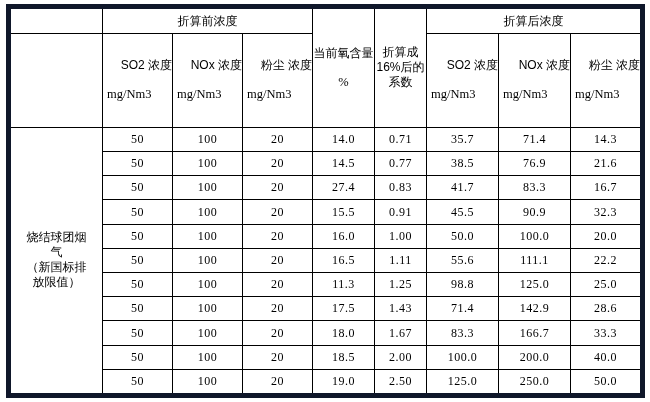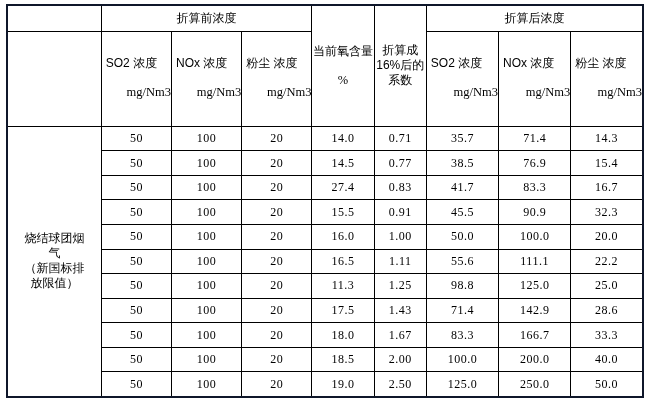--- a/index.html
+++ b/index.html
@@ -19,21 +19,21 @@
     height: 402px;
     position: relative;
     box-sizing: border-box;
     padding: 4px 6px 4px 6px;
   }
   table.conv {
     border-collapse: collapse;
     width: 638px;
     height: 394px;
     table-layout: fixed;
-    border: 2px solid #0f172a;
+    border: 5px solid #0f172a;
   }
   table.conv td, table.conv th {
     border: 1px solid #000;
     text-align: center;
     vertical-align: middle;
     font-weight: normal;
     padding: 0;
     font-size: 12px;
     line-height: 1.25;
   }
@@ -44,26 +44,26 @@
     height: 24px;
   }
   .subhead {
     font-size: 12.5px;
     font-family: "Liberation Sans", sans-serif;
     height: 92px;
     padding: 2px 3px;
   }
   .subhead .l {
     display: block;
-    text-align: left;
+    text-align: right;
     padding-left: 4px;
   }
   .subhead .unit {
     display: block;
-    text-align: right;
+    text-align: left;
     padding-left: 4px;
     margin-top: 14px;
     font-family: "Liberation Serif", serif;
     font-size: 12.5px;
   }
   .subhead.ctr .l, .subhead.ctr .unit {
     text-align: center;
     padding-left: 0;
   }
   .rowlabel {
@@ -156,21 +156,21 @@
           <td class="num">14.3</td>
         </tr>
         <tr>
           <td class="num">50</td>
           <td class="num">100</td>
           <td class="num">20</td>
           <td class="num">14.5</td>
           <td class="num">0.77</td>
           <td class="num">38.5</td>
           <td class="num">76.9</td>
-          <td class="num">15.4</td>
+          <td class="num">21.6</td>
         </tr>
         <tr>
           <td class="num">50</td>
           <td class="num">100</td>
           <td class="num">20</td>
           <td class="num">27.4</td>
           <td class="num">0.83</td>
           <td class="num">41.7</td>
           <td class="num">83.3</td>
           <td class="num">16.7</td>

